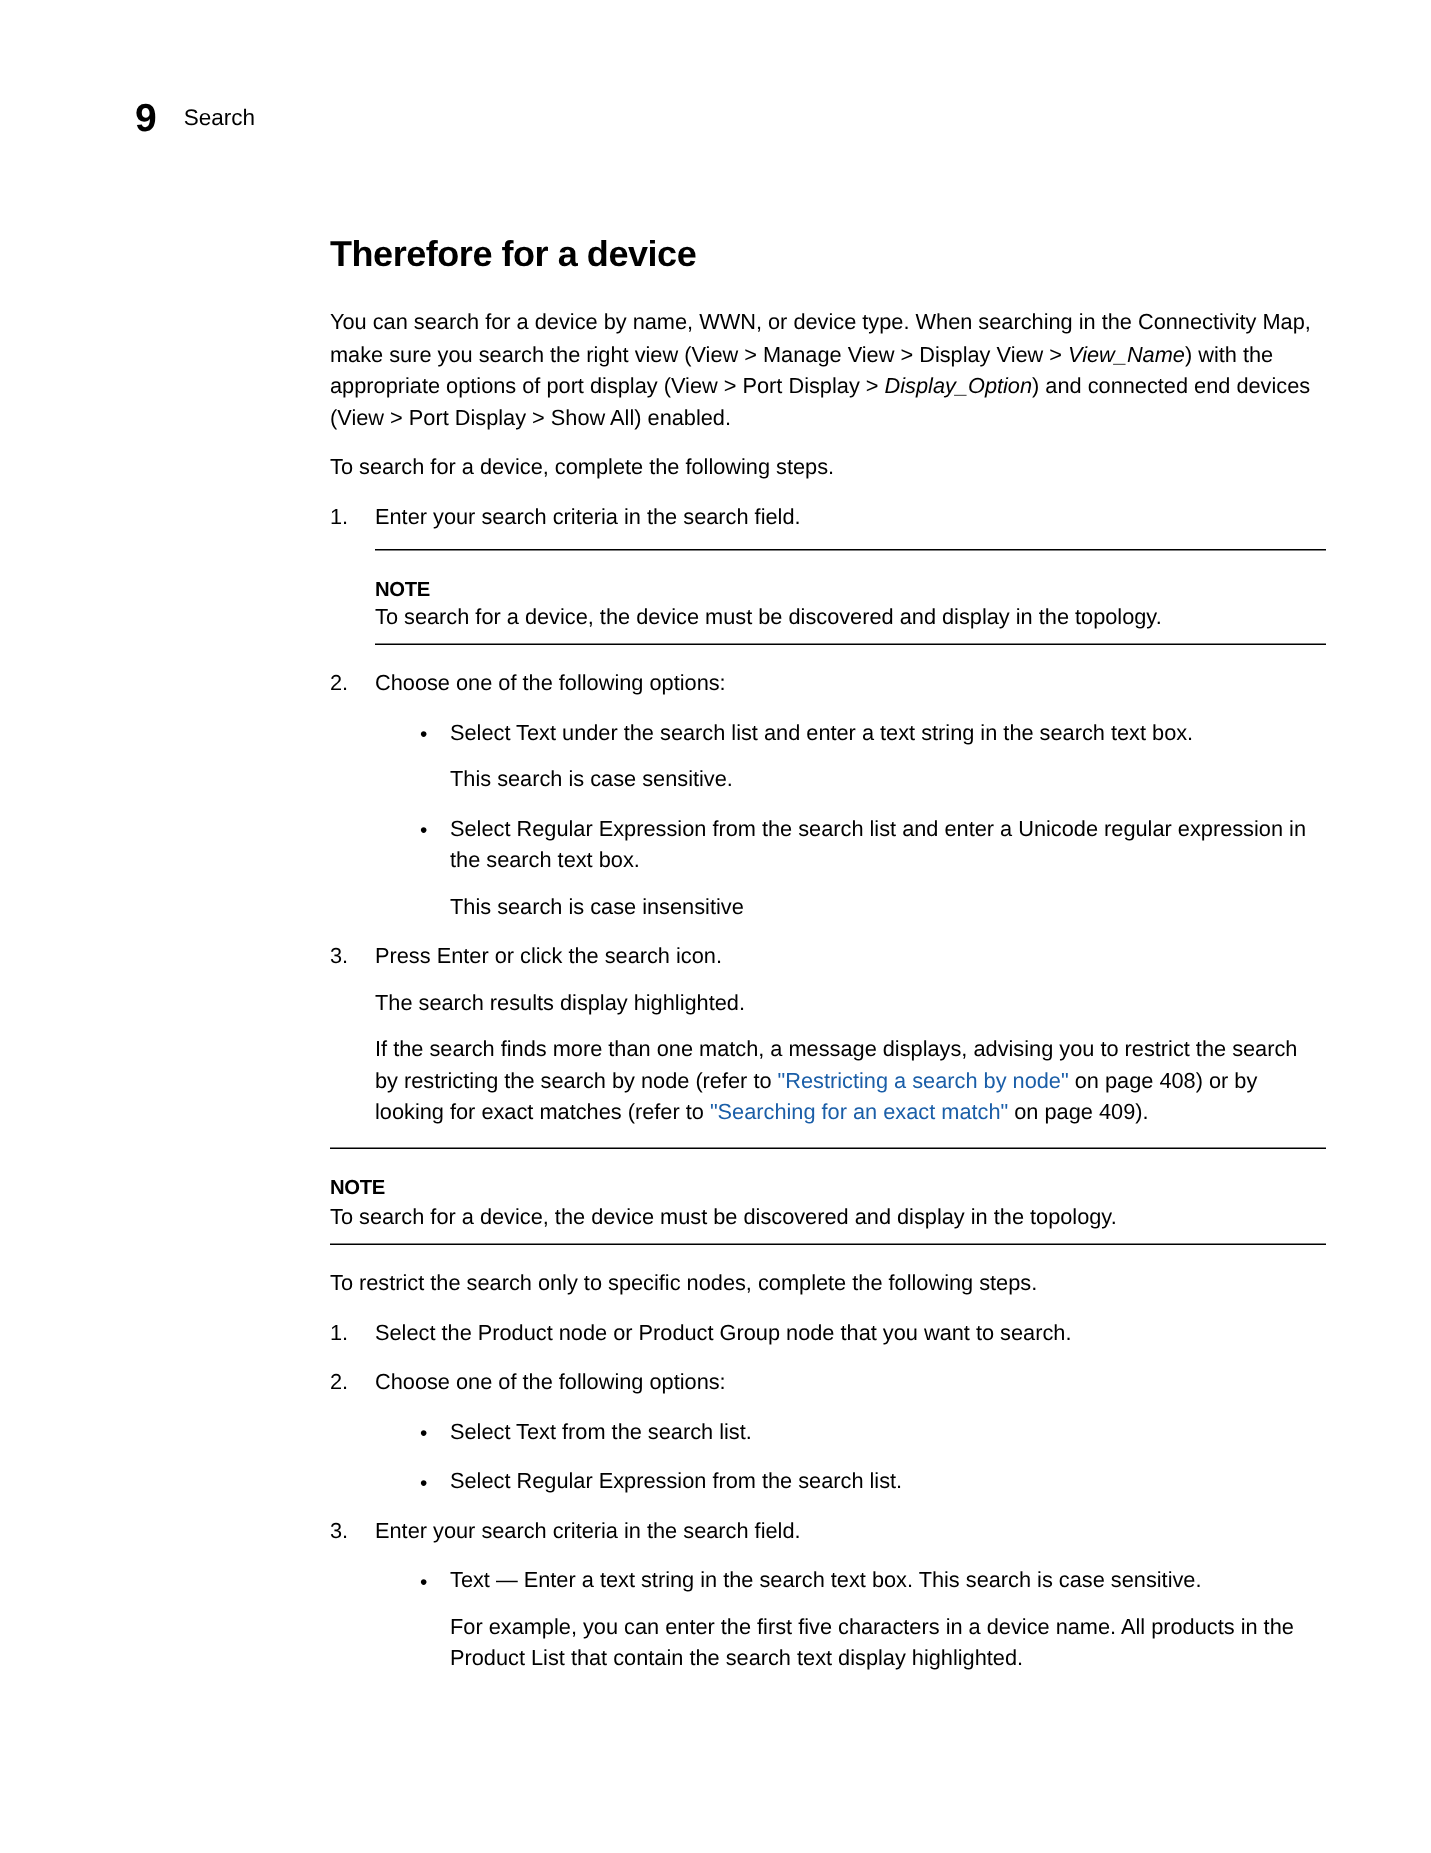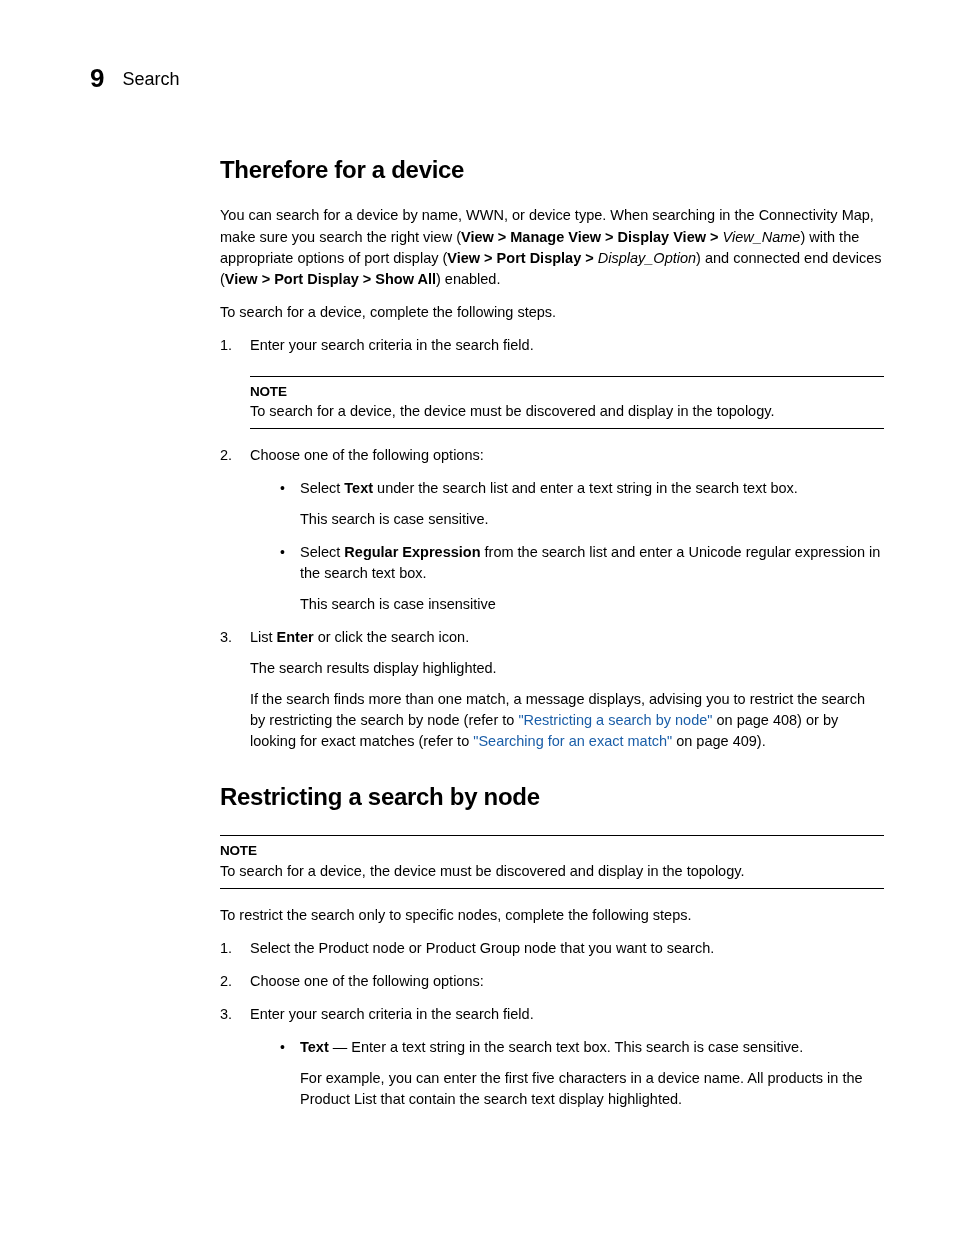--- a/index.html
+++ b/index.html
@@ -22,36 +22,36 @@
     display: flex;
     align-items: center;
     gap: 18px;
     margin-bottom: 55px;
   }
   .chapter-number {
     font-size: 26px;
     font-weight: bold;
   }
   .chapter-title {
-    font-size: 18px;
+    font-size: 15px;
   }
   .content {
     margin-left: 130px;
   }
   h1 {
     font-family: Arial, Helvetica, sans-serif;
     font-weight: bold;
     font-size: 24px;
     margin: 0 0 18px 0;
     letter-spacing: -0.3px;
   }
   p {
     margin: 0 0 12px 0;
   }
-  .bold { font-weight: bold; }
+  .bold { font-weight: normal; }
   .italic { font-style: italic; text-align: right; }
   .link { color: #1a5ea8; }
   ol {
     margin: 0 0 12px 0;
     padding-left: 0;
     list-style: none;
   }
   ol > li {
     position: relative;
     padding-left: 30px;
@@ -75,22 +75,22 @@
   ul > li::before {
     content: "•";
     position: absolute;
     left: 0;
     top: 0;
     font-size: 14px;
   }
   .note-box {
     border-top: 1.5px solid #000;
     border-bottom: 1.5px solid #000;
-    padding: 5px 0 6px 0;
-    margin: 20px 0 16px 0;
+    padding: 16px 0 6px 0;
+    margin: 10px 0 16px 0;
   }
   .note-label {
     font-family: Arial, Helvetica, sans-serif;
     font-weight: bold;
     font-size: 13.5px;
     letter-spacing: -0.2px;
     margin-bottom: 0;
   }
   .note-text {
     margin: 0;
@@ -148,46 +148,53 @@
           </li>
           <li>
             <span>Select </span><span class="bold">Regular Expression</span><span> from the search list and enter a Unicode regular expression in the search text box.</span>
             <p class="sub-para">This search is case insensitive</p>
           </li>
         </ul>
       </li>
 
       <li>
         <span class="marker">3.</span>
-        <span>List </span><span class="bold">Enter</span><span> or click the search icon.</span>
+        <span>Press </span><span class="bold">Enter</span><span> or click the search icon.</span>
         <p class="sub-para">The search results display highlighted.</p>
         <p class="sub-para">
           <span>If the search finds more than one match, a message displays, advising you to restrict the search by restricting the search by node (refer to </span><span class="link">"Restricting a search by node"</span><span> on page 408) or by looking for exact matches (refer to </span><span class="link">"Searching for an exact match"</span><span> on page 409).</span>
         </p>
       </li>
     </ol>
 
-    <h1 class="section-gap">Restricting a search by node</h1>
 
 
     <div class="note-box">
       <div class="note-label">NOTE</div>
       <div class="note-text">To search for a device, the device must be discovered and display in the topology.</div>
     </div>
 
     <p>To restrict the search only to specific nodes, complete the following steps.</p>
 
     <ol>
       <li>
         <span class="marker">1.</span>
         <span>Select the Product node or Product Group node that you want to search.</span>
       </li>
       <li>
         <span class="marker">2.</span>
         <span>Choose one of the following options:</span>
+        <ul>
+          <li>
+            <span>Select </span><span class="bold">Text</span><span> from the search list.</span>
+          </li>
+          <li>
+            <span>Select </span><span class="bold">Regular Expression</span><span> from the search list.</span>
+          </li>
+        </ul>
       </li>
       <li>
         <span class="marker">3.</span>
         <span>Enter your search criteria in the search field.</span>
         <ul>
           <li>
             <span class="bold">Text</span><span> — Enter a text string in the search text box. This search is case sensitive.</span>
             <p class="sub-para">For example, you can enter the first five characters in a device name. All products in the Product List that contain the search text display highlighted.</p>
           </li>
         </ul>

